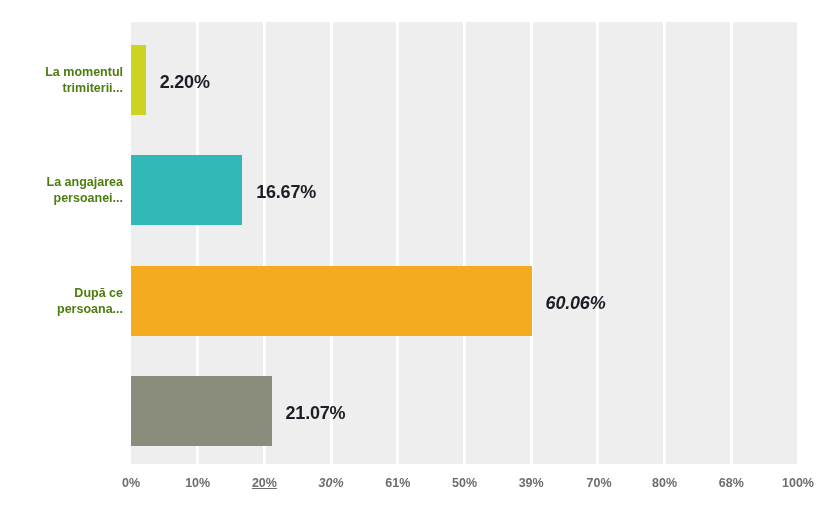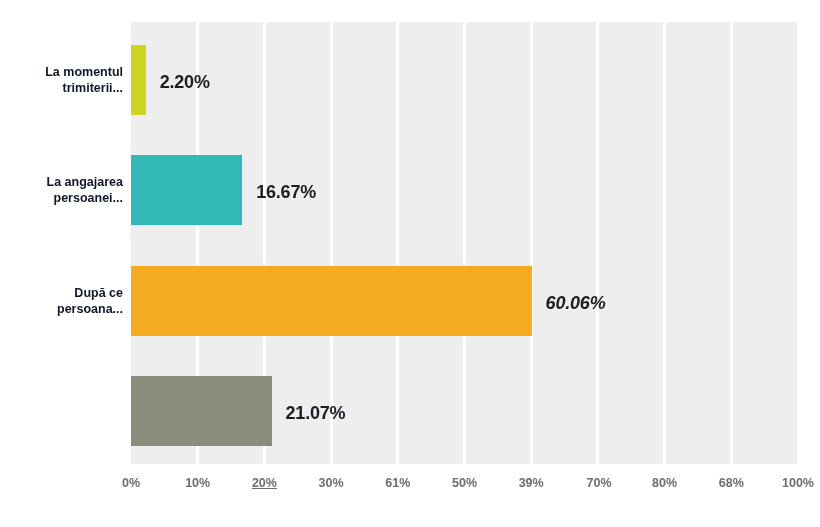--- a/index.html
+++ b/index.html
@@ -64,21 +64,21 @@
   }
 
   
   .cat-label {
     position: absolute;
     right: 0;
     width: 118px;
     text-align: right;
     font-size: 12.5px;
     font-weight: bold;
-    color: #0f172a;
+    color: #4d7c0f;
     line-height: 16px;
     white-space: pre-line;
   }
   #cat-label-col {
     position: absolute;
     left: 0px;
     top: 22px;
     width: 123px;
     height: 442px;
   }
@@ -148,21 +148,21 @@
       <div class="value-label" style="left: 159.674px; top: 72px;">2.20%</div>
       <div class="value-label" style="left: 256.189px; top: 182px;">16.67%</div>
       <div class="value-label" style="left: 545.6px; top: 293px; font-style: italic;">60.06%</div>
       <div class="value-label" style="left: 285.537px; top: 403px;">21.07%</div>
     </div>
 
   <div id="x-axis">
       <div class="tick-label" style="left: 0px;">0%</div>
       <div class="tick-label" style="left: 66.7px;">10%</div>
       <div class="tick-label" style="left: 133.4px; text-decoration: underline;">20%</div>
-      <div class="tick-label" style="left: 200.1px;">30%</div>
+      <div class="tick-label" style="left: 200.1px; font-style: italic;">30%</div>
       <div class="tick-label" style="left: 266.8px;">61%</div>
       <div class="tick-label" style="left: 333.5px;">50%</div>
       <div class="tick-label" style="left: 400.2px;">39%</div>
       <div class="tick-label" style="left: 468px;">70%</div>
       <div class="tick-label" style="left: 533.6px;">80%</div>
       <div class="tick-label" style="left: 600.3px;">68%</div>
       <div class="tick-label" style="left: 667px;">100%</div>
     </div>
 
 </div>

